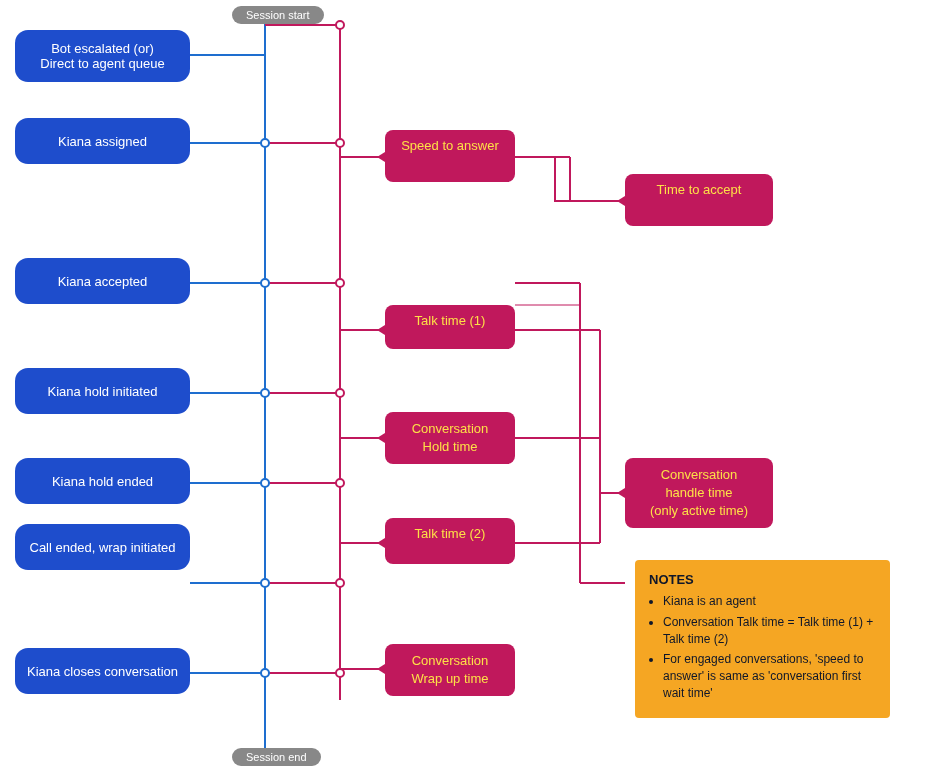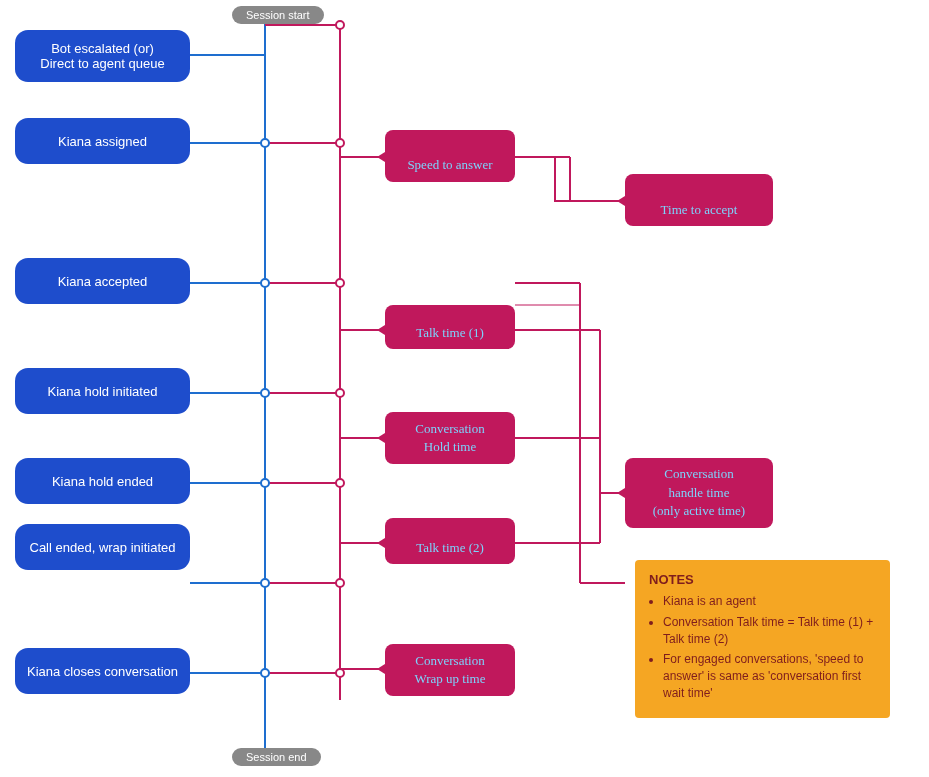--- a/index.html
+++ b/index.html
@@ -31,31 +31,30 @@
       justify-content: center;
       text-align: center;
       padding: 6px 10px;
       width: 175px;
     }
 
     
     .metric-box {
       position: absolute;
       background: #c0185c;
-      color: #7dd3fc;
+      color: #fde047;
       border-radius: 8px;
       font-size: 13px;
       font-weight: 500;
       display: flex;
-      align-items: flex-end;
+      align-items: flex-start;
       justify-content: center;
       text-align: center;
       padding: 8px 12px;
       width: 130px;
-      font-family: Liberation Serif, serif;
     }
 
     .metric-box.wide {
       width: 148px;
     }
 
     
     .session-label {
       position: absolute;
       background: #888;
@@ -77,21 +76,21 @@
     }
 
     
     .notes-box {
       position: absolute;
       background: #f5a623;
       border-radius: 4px;
       padding: 12px 14px;
       width: 255px;
       font-size: 12px;
-      color: #7f1d1d;
+      color: #0f172a;
     }
     .notes-box .notes-title {
       font-weight: 700;
       margin-bottom: 6px;
       font-size: 13px;
     }
     .notes-box ul {
       padding-left: 14px;
     }
     .notes-box ul li {

